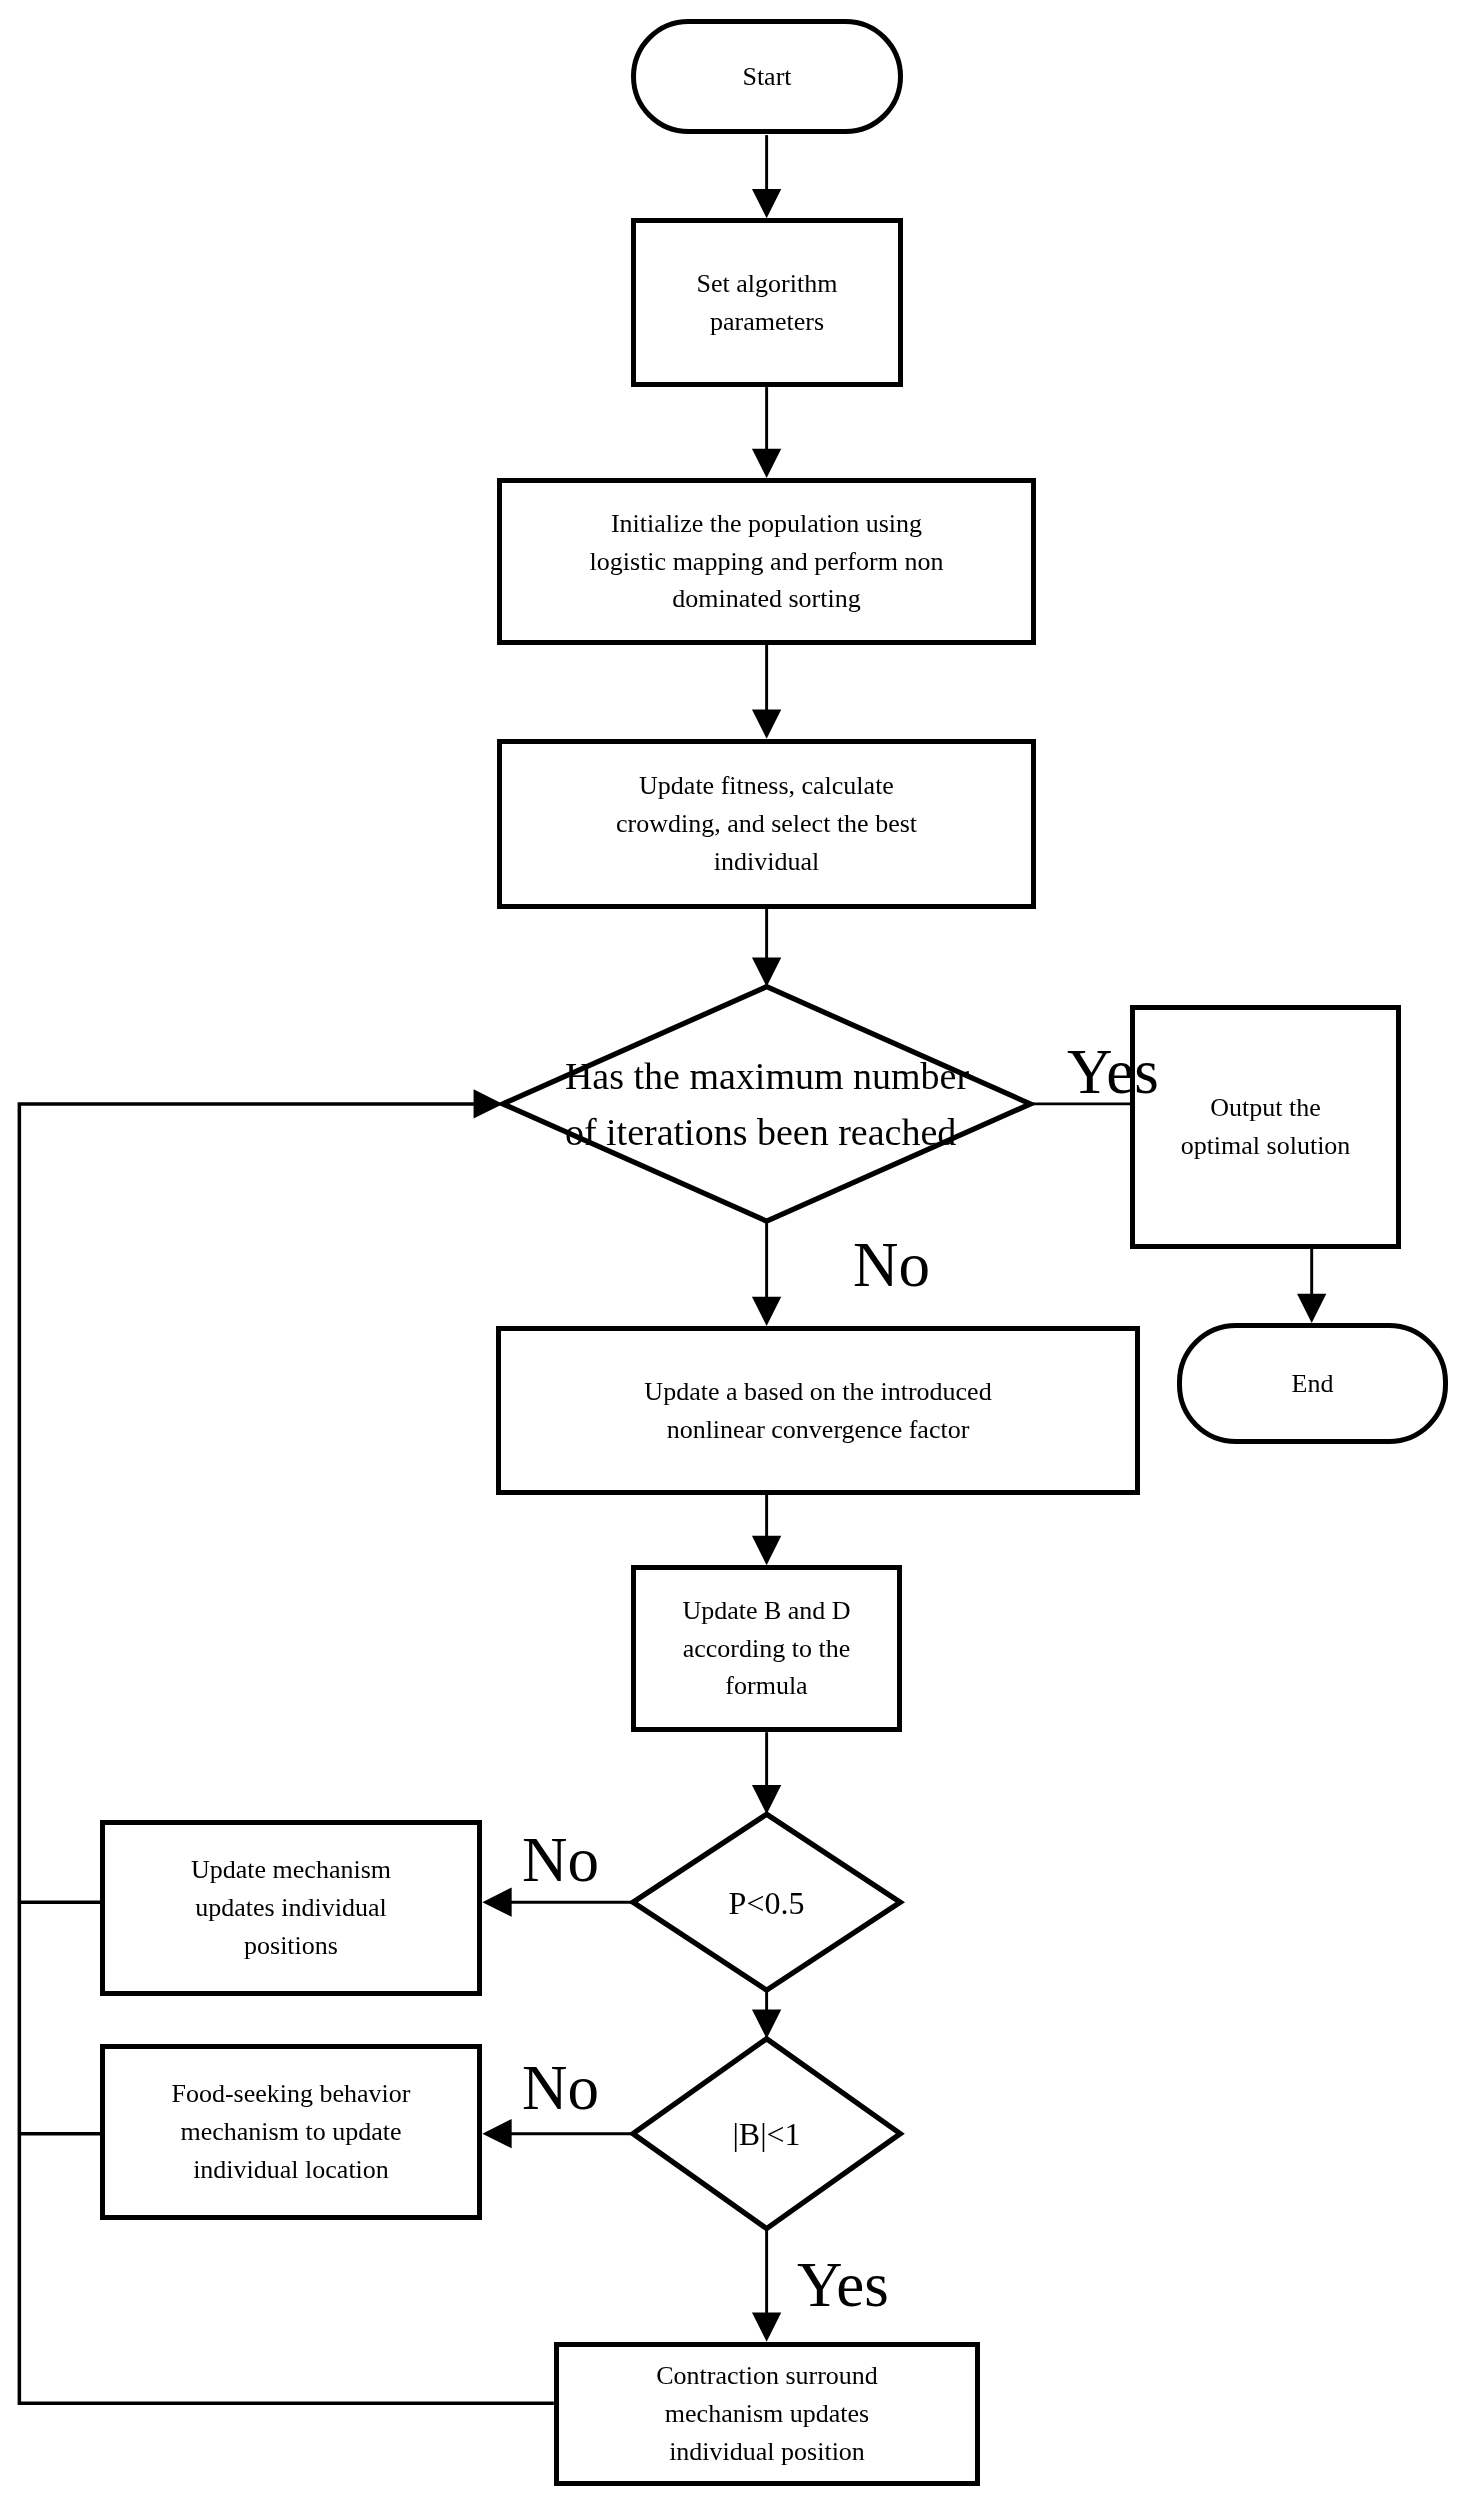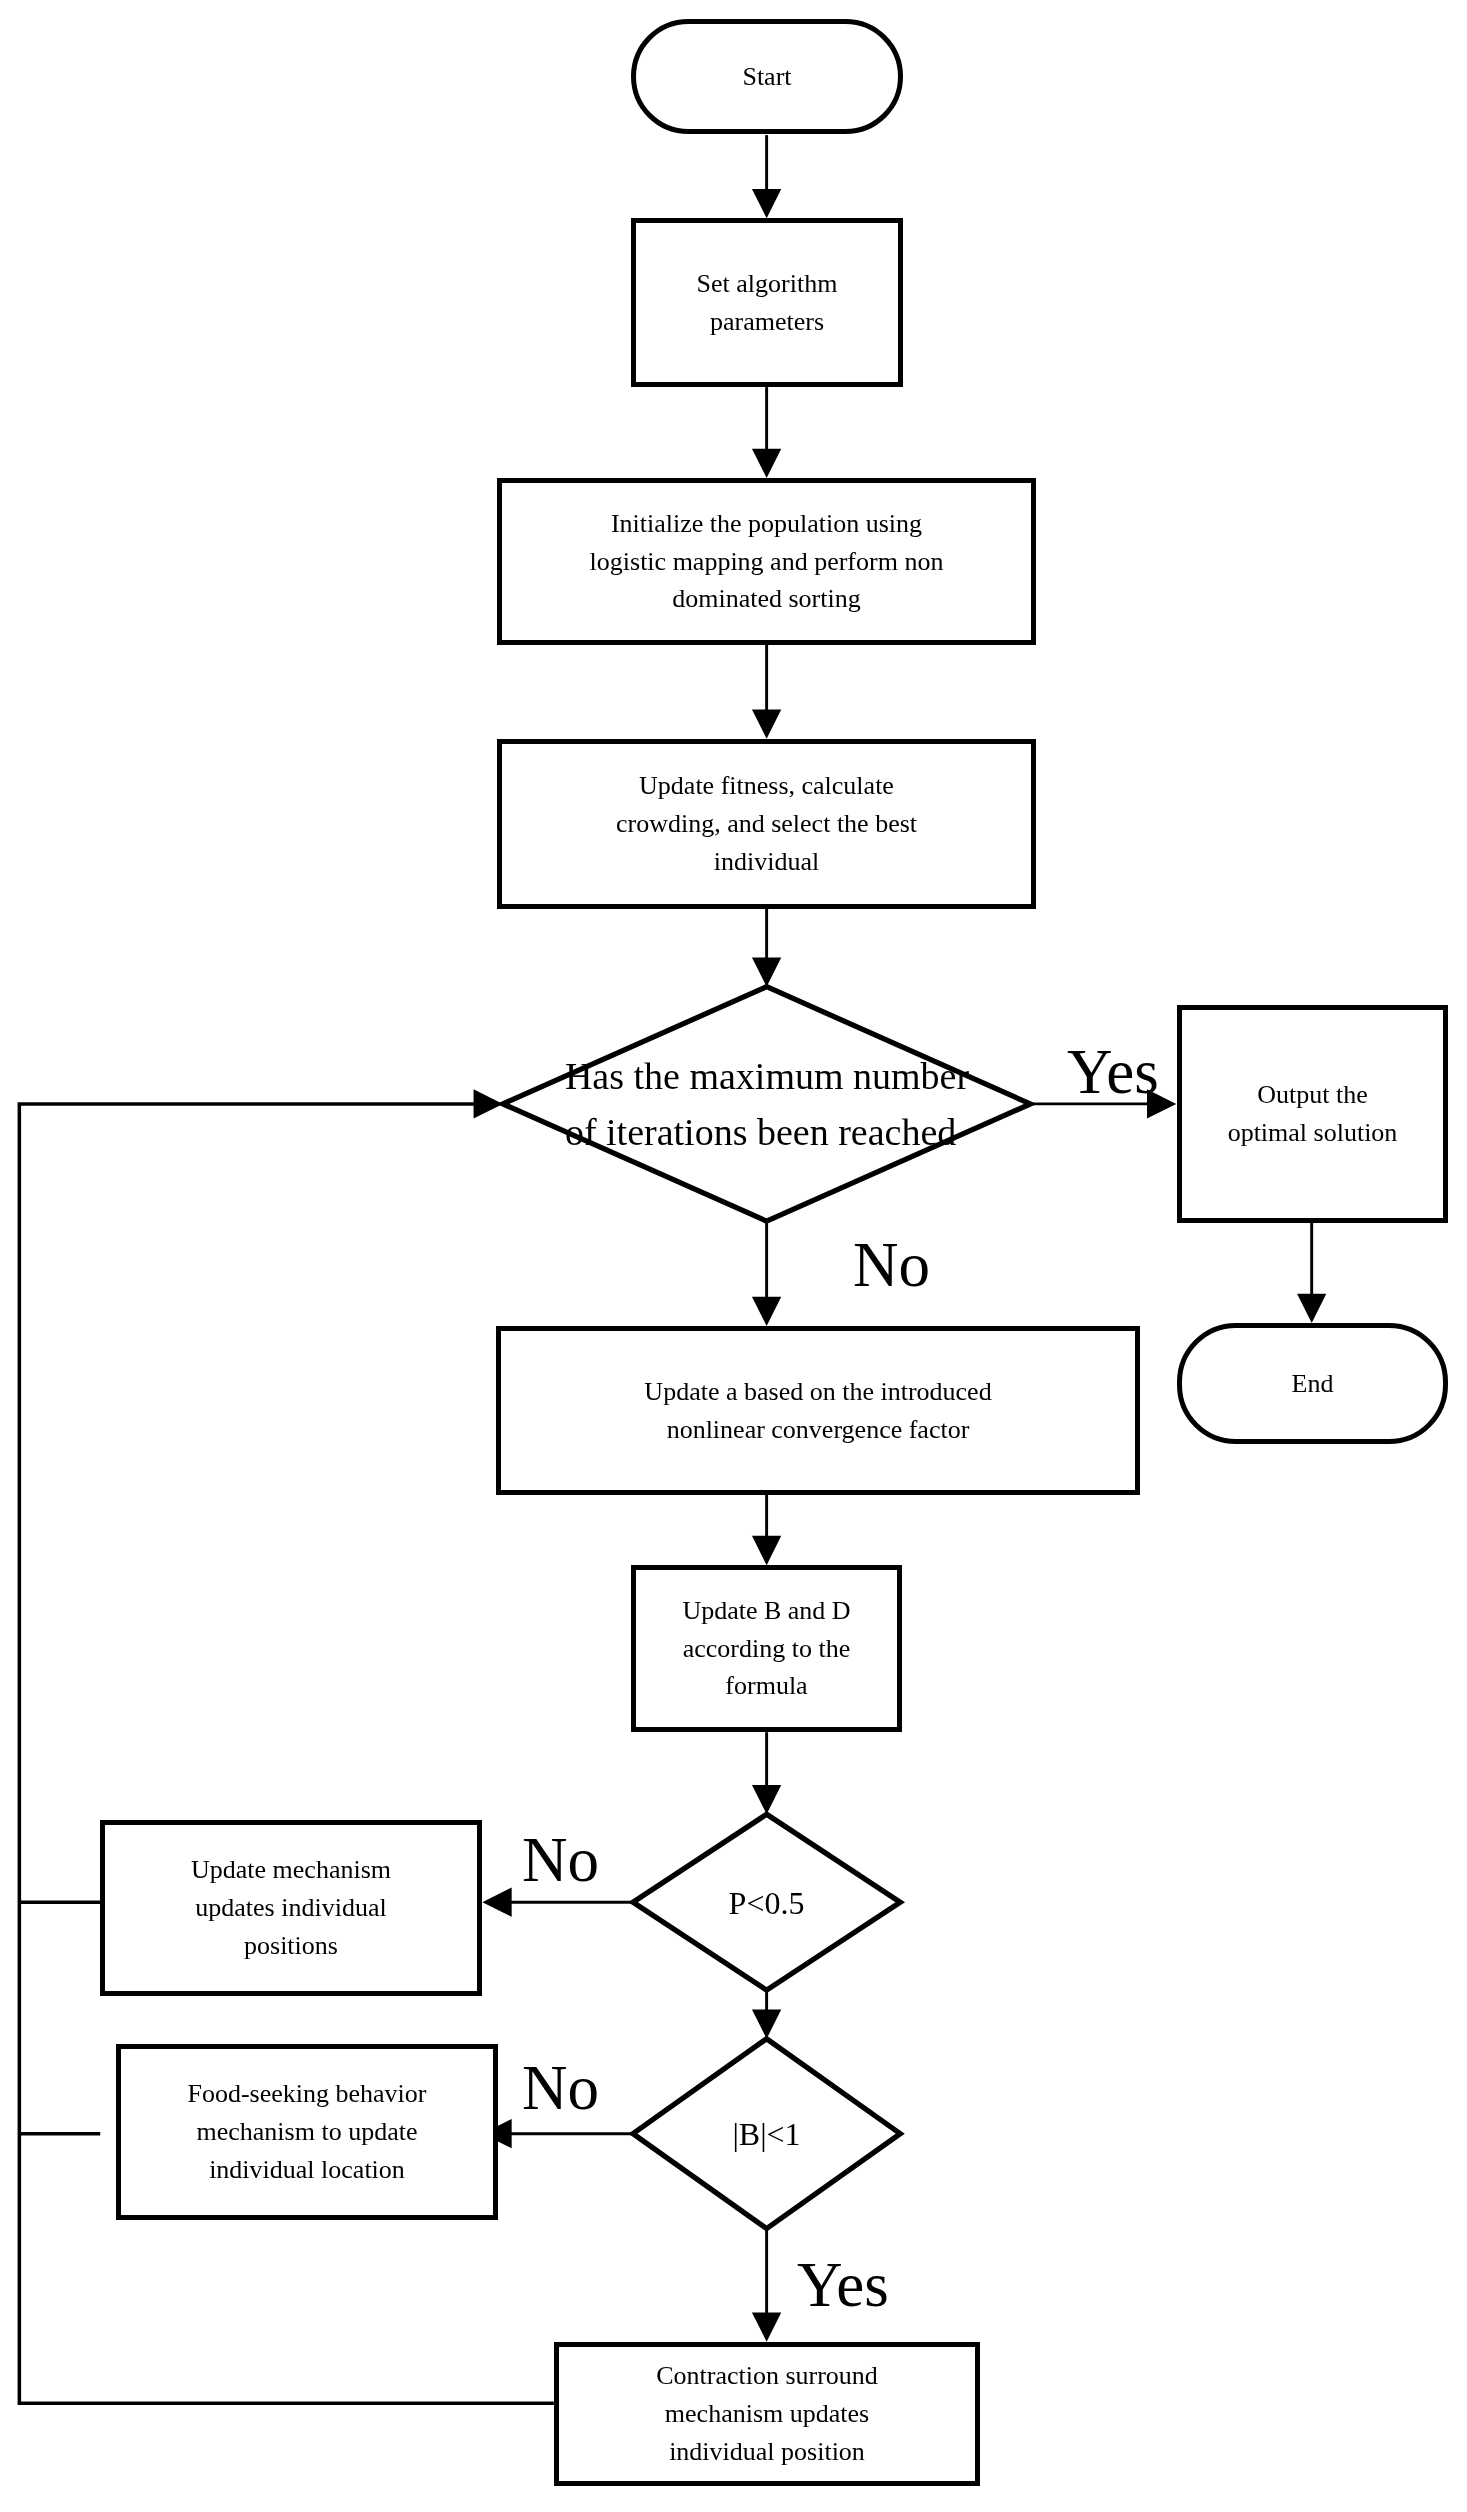--- a/index.html
+++ b/index.html
@@ -121,21 +121,21 @@
 logistic mapping and perform non
 dominated sorting</span>
   </div>
 
   <div class="node" style="left:497px; top:739px; width:539px; height:170px;">
     <span class="label">Update fitness, calculate
 crowding, and select the best
 individual</span>
   </div>
 
-  <div class="node" style="left:1177px; top:1005px; width:271px; height:218px;justify-content:center;">
+  <div class="node" style="left:1130px; top:1005px; width:271px; height:244px;justify-content:center;">
     <span class="label">Output the
 optimal solution</span>
   </div>
 
   <div class="node stadium" style="left:1177px; top:1323px; width:271px; height:121px;">
     <span class="label">End</span>
   </div>
 
   <div class="node" style="left:496px; top:1326px; width:644px; height:169px;">
     <span class="label">Update a based on the introduced
@@ -147,21 +147,21 @@
 according to the
 formula</span>
   </div>
 
   <div class="node" style="left:100px; top:1820px; width:382px; height:176px;">
     <span class="label">Update mechanism
 updates individual
 positions</span>
   </div>
 
-  <div class="node" style="left:116px; top:2044px; width:382px; height:176px;">
+  <div class="node" style="left:100px; top:2044px; width:382px; height:176px;">
     <span class="label">Food-seeking behavior
 mechanism to update
 individual location</span>
   </div>
 
   <div class="node" style="left:554px; top:2342px; width:426px; height:144px;">
     <span class="label">Contraction surround
 mechanism updates
 individual position</span>
   </div>

